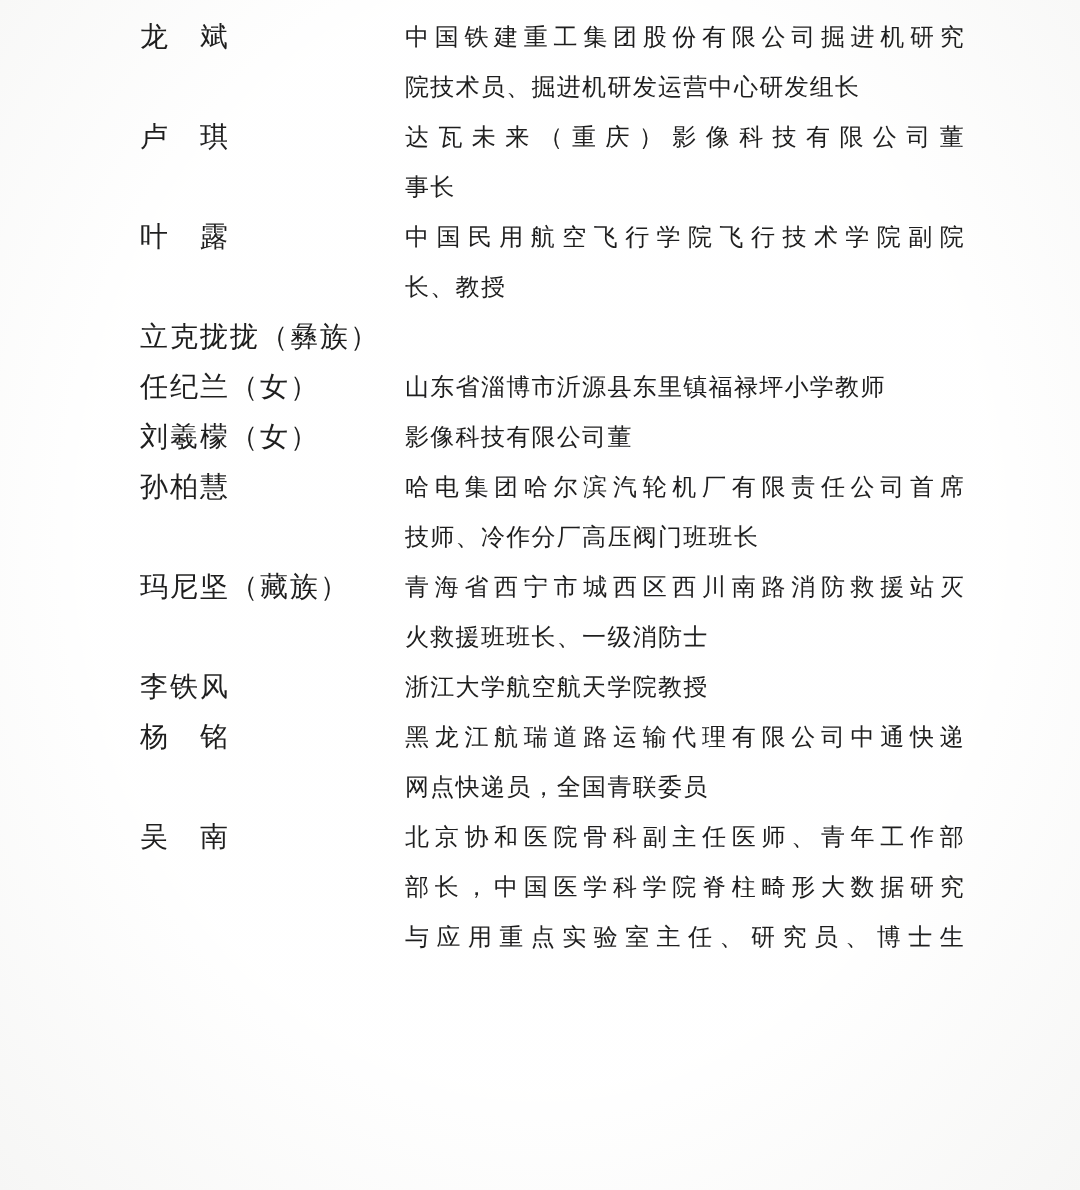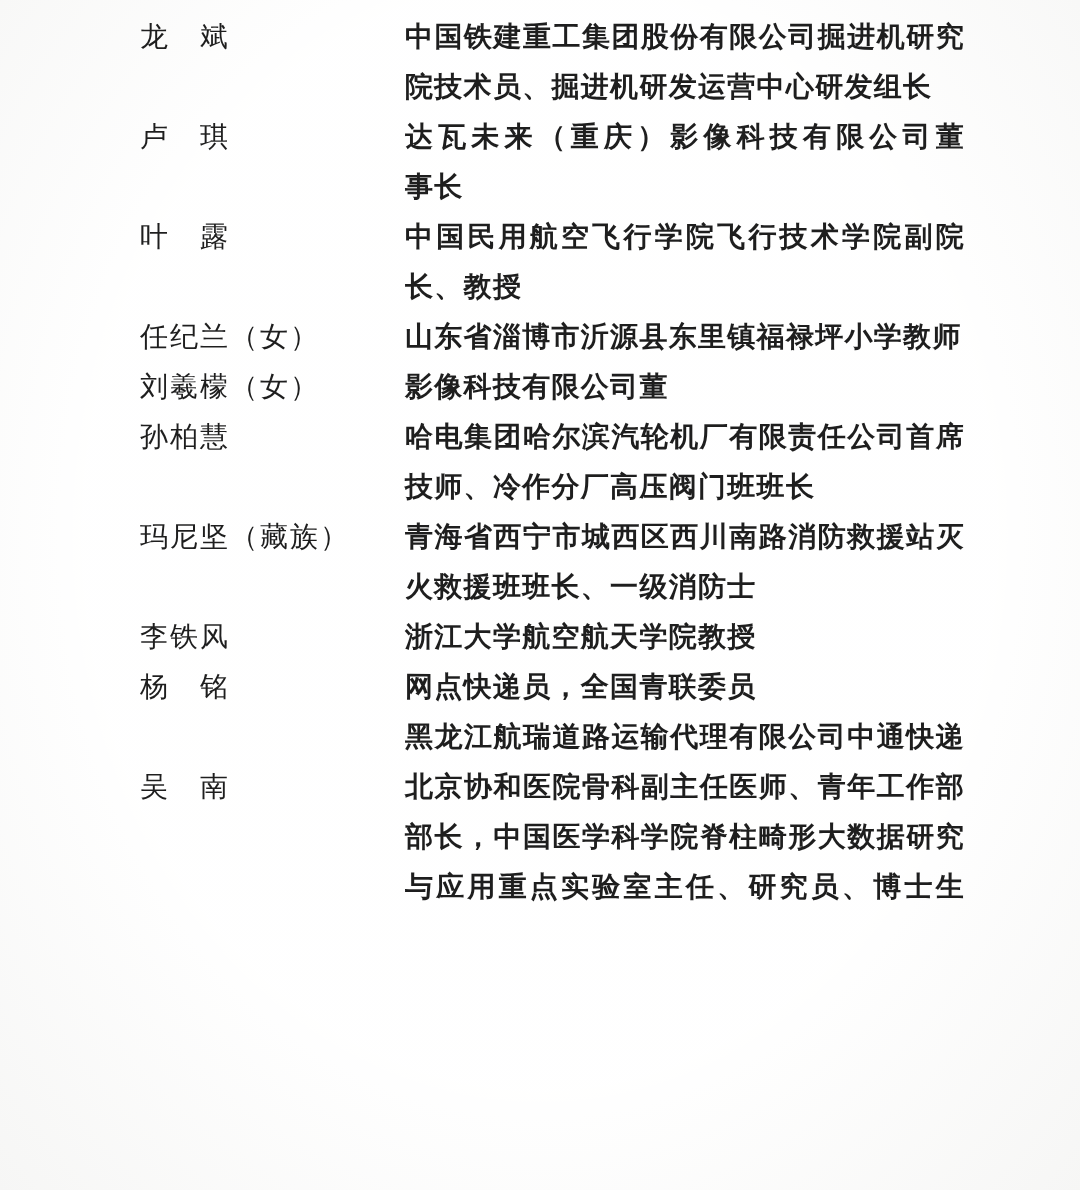--- a/index.html
+++ b/index.html
@@ -41,24 +41,24 @@
   }
 
   .desc {
     flex: none;
     width: 560px;
   }
 
   .line {
     height: 50px;
     line-height: 50px;
-    font-size: 28px;
+    font-size: 24px;
     letter-spacing: 1.3px;
     white-space: nowrap;
-    font-weight: 700;
+    font-weight: 400;
   }
 
   
   .line.jfull {
     text-align: justify;
     text-align-last: justify;
     text-justify: inter-character;
   }
 </style>
 </head>
@@ -81,20 +81,21 @@
         </div>
       </div>
       <div class="entry">
         <div class="name">叶　露</div>
         <div class="desc">
           <div class="line jfull">中国民用航空飞行学院飞行技术学院副院</div>
           <div class="line">长、教授</div>
         </div>
       </div>
       <div class="entry">
+        <div class="name">立克拢拢（彝族）</div>
       </div>
       <div class="entry">
         <div class="name">任纪兰（女）</div>
         <div class="desc">
           <div class="line">山东省淄博市沂源县东里镇福禄坪小学教师</div>
         </div>
       </div>
       <div class="entry">
         <div class="name">刘羲檬（女）</div>
         <div class="desc">
@@ -117,22 +118,22 @@
       </div>
       <div class="entry">
         <div class="name">李铁风</div>
         <div class="desc">
           <div class="line">浙江大学航空航天学院教授</div>
         </div>
       </div>
       <div class="entry">
         <div class="name">杨　铭</div>
         <div class="desc">
+          <div class="line jfull">黑龙江航瑞道路运输代理有限公司中通快递</div>
           <div class="line">网点快递员，全国青联委员</div>
-          <div class="line jfull">黑龙江航瑞道路运输代理有限公司中通快递</div>
         </div>
       </div>
       <div class="entry">
         <div class="name">吴　南</div>
         <div class="desc">
           <div class="line jfull">北京协和医院骨科副主任医师、青年工作部</div>
           <div class="line jfull">部长，中国医学科学院脊柱畸形大数据研究</div>
           <div class="line jfull">与应用重点实验室主任、研究员、博士生</div>
         </div>
       </div>

